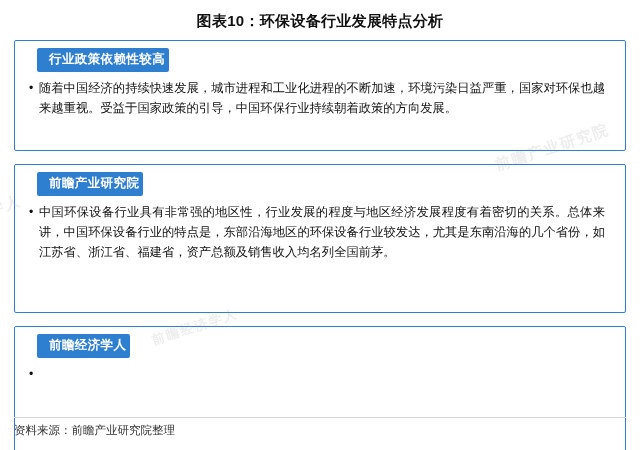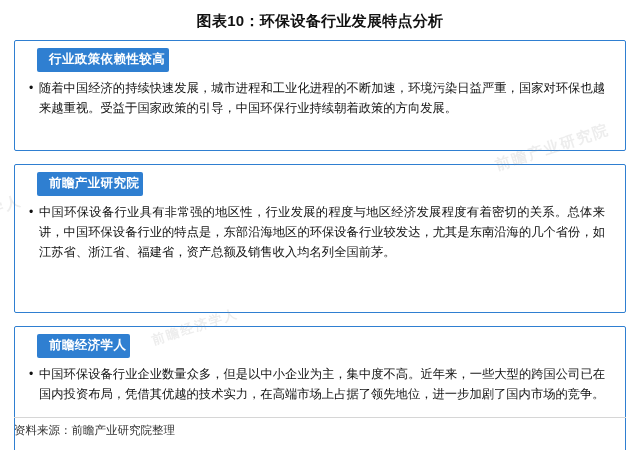--- a/index.html
+++ b/index.html
@@ -138,21 +138,20 @@
       <div class="block-body">
         <span class="bullet">•</span>
         <span>中国环保设备行业具有非常强的地区性，行业发展的程度与地区经济发展程度有着密切的关系。总体来讲，中国环保设备行业的特点是，东部沿海地区的环保设备行业较发达，尤其是东南沿海的几个省份，如江苏省、浙江省、福建省，资产总额及销售收入均名列全国前茅。</span>
       </div>
     </div>
 
     <div class="block block-3">
       <div class="block-header">前瞻经济学人</div>
       <div class="block-body">
         <span class="bullet">•</span>
-        <span>中国环保设备行业企业数量众多，但是以中小企业为主，集中度不高。近年来，一些大型的跨国公司已在国内投资布局，凭借其优越的技术实力，在高端市场上占据了领先地位，进一步加剧了国内市场的竞争。</span>
       </div>
     </div>
 
   </div>
 
   <div class="wm wm-a">前瞻产业研究院</div>
   <div class="wm wm-b">学人</div>
   <div class="wm wm-c">前瞻经济学人</div>
 
   <div class="divider"></div>

